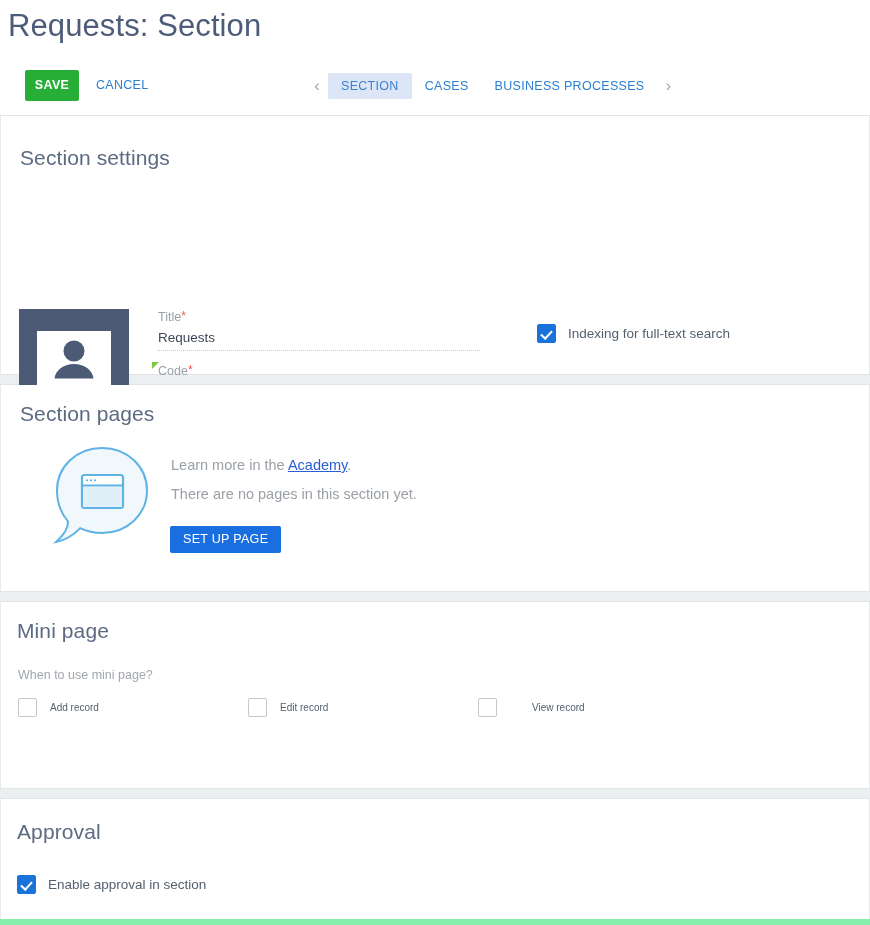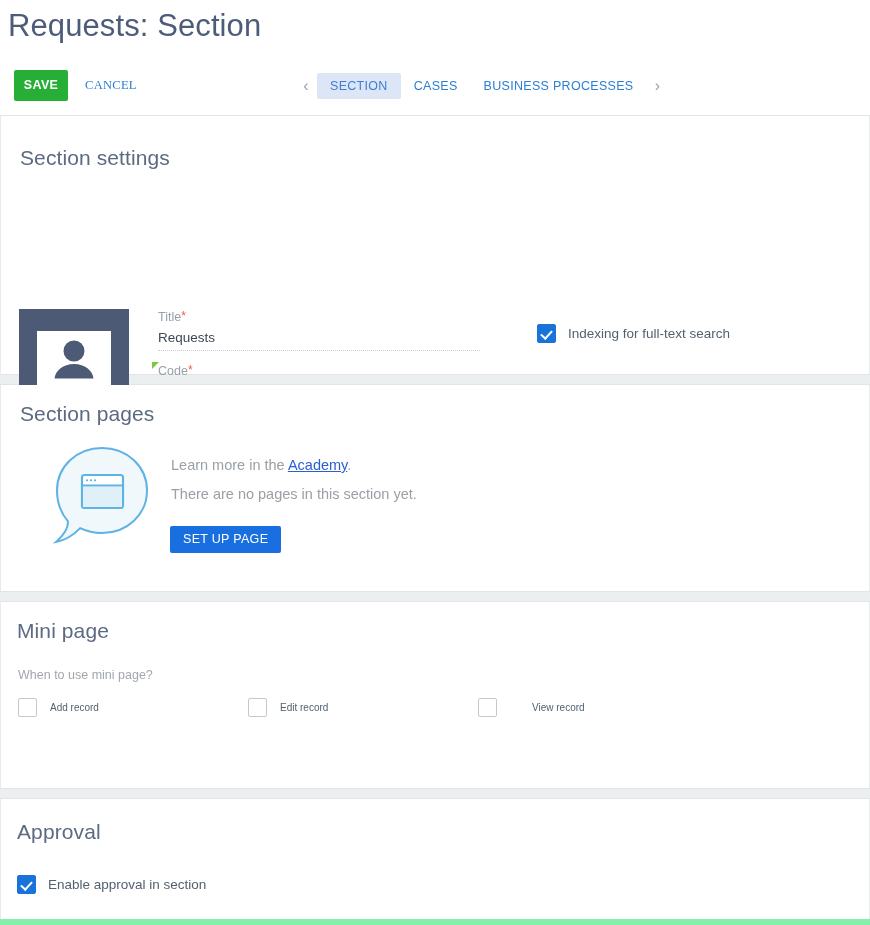--- a/index.html
+++ b/index.html
@@ -32,21 +32,21 @@
     top: 8px;
     font-size: 31px;
     font-weight: 300;
     color: #4c5c79;
     letter-spacing: 0.1px;
     white-space: nowrap;
   }
 
   .actions-row {
     position: absolute;
-    left: 5px;
+    left: 16px;
     top: 70px;
     width: 800px;
     height: 34px;
   }
 
   .btn-save {
     position: absolute;
     left: 9px;
     top: 0px;
     width: 54px;
@@ -67,21 +67,21 @@
 
   .btn-cancel {
     position: absolute;
     left: 80px;
     top: 0px;
     height: 31px;
     line-height: 31px;
     background: transparent;
     border: none;
     color: #2a7fd4;
-    font-family: Liberation Serif, serif;
+    font-family: Liberation Sans, sans-serif;
     font-size: 12.5px;
     font-weight: 500;
     letter-spacing: 0.3px;
     cursor: pointer;
     padding: 0;
   }
 
   
   .tabstrip {
     position: absolute;

